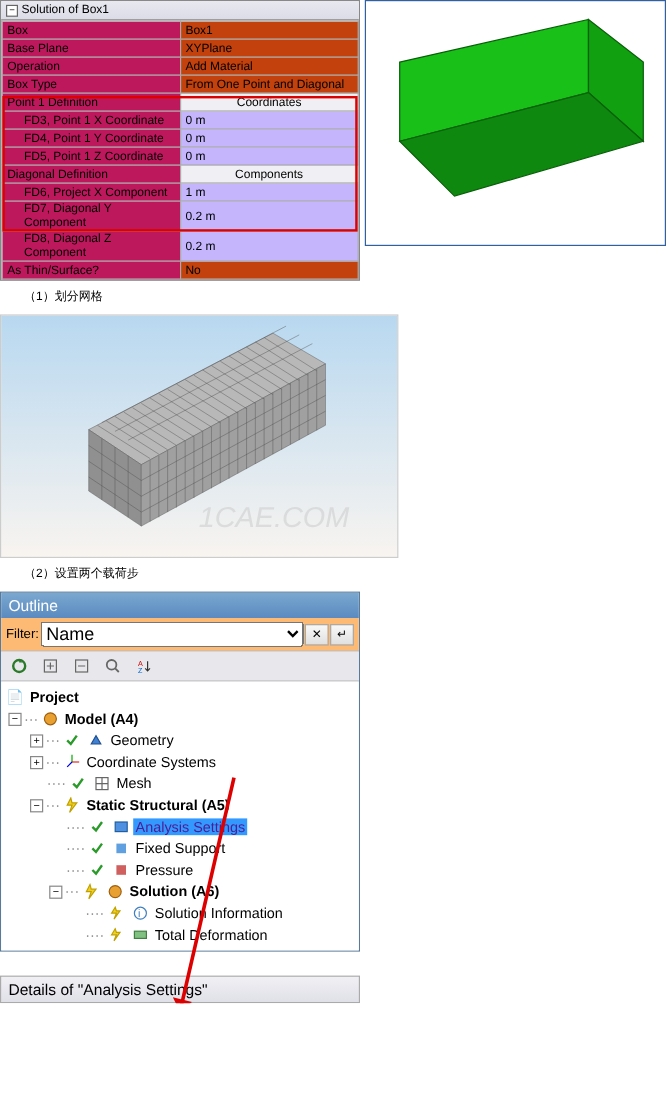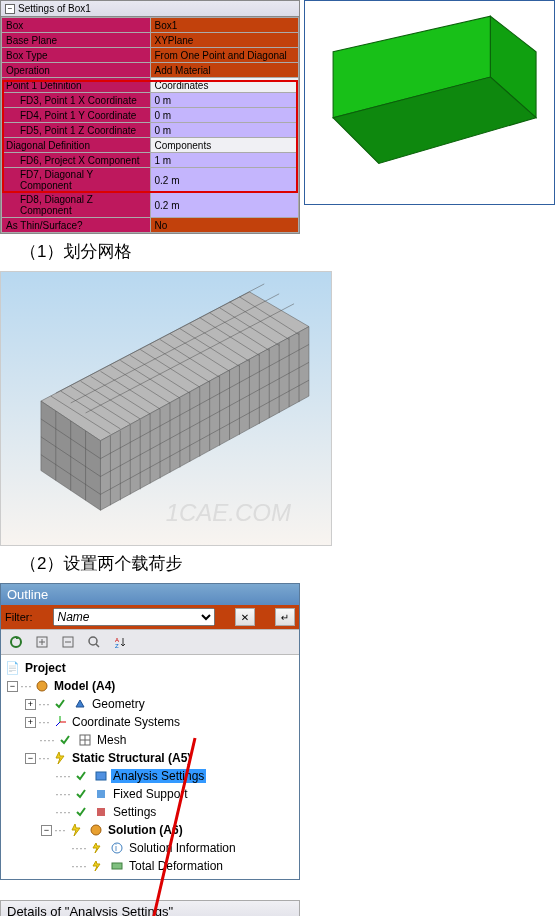--- a/index.html
+++ b/index.html
@@ -7,91 +7,91 @@
 
 
 .details-panel { border: 1px solid #888; font-size: 10px; }
 .details-header { background: linear-gradient(#e8e8f0, #dcdce8); padding: 2px 4px; border-bottom: 1px solid #888; display: flex; align-items: center; }
 .details-header .tog { width: 10px; height: 10px; border: 1px solid #666; background: #fff; display: inline-flex; align-items: center; justify-content: center; font-size: 8px; margin-right: 3px; }
 .details-table { width: 100%; border-collapse: collapse; }
 .details-table td { border: 1px solid #aaa; padding: 1px 4px; height: 15px; }
 .details-table td:first-child { background: #be185d; width: 50%; }
 .details-table td:last-child { background: #c2410c; }
 .details-table .yellow td:last-child { background: #c4b5fd; }
-.details-table .coord-label td:last-child { background: #f0f0f4; }
+.details-table .coord-label td:last-child { background: #f0f0f4; text-align: center; }
 .details-table .indent td:first-child { padding-left: 18px; }
 .red-box { position: absolute; border: 2px solid #dd0000; pointer-events: none; }
 
 .section1 { display: flex; gap: 4px; position: relative; }
 .section1-left { width: 300px; position: relative; }
 .section1-right { flex: 1; }
 
 
 .viewport-green { background: #fff; border: 1px solid #3060a0; height: 205px; position: relative; overflow: hidden; }
 .green-box-svg { width: 100%; height: 100%; }
 
-.caption { font-size: 17px; padding: 6px 20px 8px; }
-
-
-.viewport-mesh { background: linear-gradient(#b8d8f0, #f8f4f0); width: 332px; height: 275px; border: 1px solid #ccc; position: relative; overflow: hidden; }
+.caption { font-size: 10px; padding: 6px 20px 8px; }
+
+
+.viewport-mesh { background: linear-gradient(#b8d8f0, #f8f4f0); width: 332px; height: 203px; border: 1px solid #ccc; position: relative; overflow: hidden; }
 .mesh-svg { width: 100%; height: 100%; }
 .watermark { position: absolute; bottom: 18px; right: 40px; font-size: 24px; color: rgba(200,200,200,0.5); font-style: italic; pointer-events: none; }
 
 
 .outline-panel { width: 300px; border: 1px solid #5a7a9a; }
 .outline-header { background: linear-gradient(#7ba8d0, #5a8ac0); color: #fff; padding: 3px 6px; font-size: 13px; }
-.filter-bar { background: #c2410c; padding: 3px 4px; display: flex; align-items: center; gap: 20px; border-bottom: 1px solid #bbb; }
-.filter-bar select { flex: 1; font-size: 12px; font-style: italic; }
+.filter-bar { background: #fdba74; padding: 3px 4px; display: flex; align-items: center; gap: 1px; border-bottom: 1px solid #bbb; }
+.filter-bar select { flex: 1; font-size: 15px; }
 .filter-bar .btn { width: 20px; height: 18px; background: linear-gradient(#f8f8f8, #e0e0e0); border: 1px solid #aaa; display: inline-flex; align-items: center; justify-content: center; font-size: 10px; }
 .toolbar { background: #e8e8ec; padding: 2px 4px; display: flex; gap: 4px; border-bottom: 1px solid #bbb; }
 .toolbar .tbtn { width: 22px; height: 20px; display: inline-flex; align-items: center; justify-content: center; }
 
 .tree { background: #fff; padding: 4px 2px; font-size: 12px; }
 .tree-row { display: flex; align-items: center; padding: 1px 0; white-space: nowrap; }
 .tree-tog { width: 11px; height: 11px; border: 1px solid #888; background: #fff; display: inline-flex; align-items: center; justify-content: center; font-size: 9px; line-height: 1; margin-right: 2px; flex-shrink: 0; }
 .tree-dots { color: #888; flex-shrink: 0; }
 .tree-icon { width: 16px; height: 16px; display: inline-flex; align-items: center; justify-content: center; margin: 0 2px; flex-shrink: 0; }
 .tree-label { padding: 0 2px; }
-.tree-label.selected { background: #3399ff; color: #000000; }
+.tree-label.selected { background: #3399ff; color: #4c1d95; }
 .tree-label.bold { font-weight: bold; }
 
 
 .details2-header { background: linear-gradient(#f0f0f4, #e0e0e8); padding: 3px 6px; border: 1px solid #aaa; font-size: 13px; width: 300px; }
 
 .red-arrow { position: absolute; }
 
 .section-wrap { position: relative; }
 </style>
 </head>
 <body>
 
 <div class="section1">
   <div class="section1-left">
     <div class="details-panel">
       <div class="details-header">
         <span class="tog">−</span>
-        <span>Settings of Box1</span>
+        <span>Solution of Box1</span>
       </div>
       <table class="details-table">
         <tbody>
             <tr>
               <td>Box</td>
               <td>Box1</td>
             </tr>
         <tr>
               <td>Base Plane</td>
               <td>XYPlane</td>
             </tr>
         <tr>
+              <td>Operation</td>
+              <td>Add Material</td>
+            </tr>
+        <tr>
               <td>Box Type</td>
               <td>From One Point and Diagonal</td>
-            </tr>
-        <tr>
-              <td>Operation</td>
-              <td>Add Material</td>
             </tr>
         <tr class="coord-label">
               <td>Point 1 Definition</td>
               <td>Coordinates</td>
             </tr>
         <tr class="yellow indent">
               <td>FD3, Point 1 X Coordinate</td>
               <td>0 m</td>
             </tr>
         <tr class="yellow indent">
@@ -359,21 +359,21 @@
       <span class="tree-icon">
             <svg width="12" height="12">
               <path d="M2 6 L5 9 L10 2" fill="none" stroke="#2a9a2a" stroke-width="2"></path>
             </svg>
           </span>
       <span class="tree-icon">
             <svg width="14" height="14">
               <rect x="3" y="3" width="8" height="8" fill="#d06060"></rect>
             </svg>
           </span>
-      <span class="tree-label">Settings</span>
+      <span class="tree-label">Pressure</span>
     </div>
     <div class="tree-row" style="padding-left:38px">
       <span class="tree-tog">−</span>
       <span class="tree-dots">···</span>
       <span class="tree-icon">
             <svg width="14" height="14">
               <path d="M6 1 L3 7 L7 7 L5 13 L11 5 L7 5 Z" fill="#f0d020" stroke="#c0a000"></path>
             </svg>
           </span>
       <span class="tree-icon">

